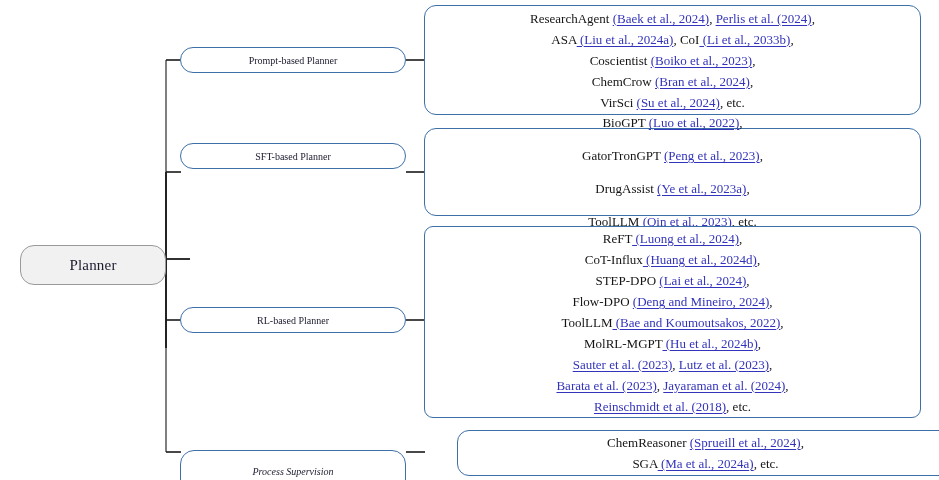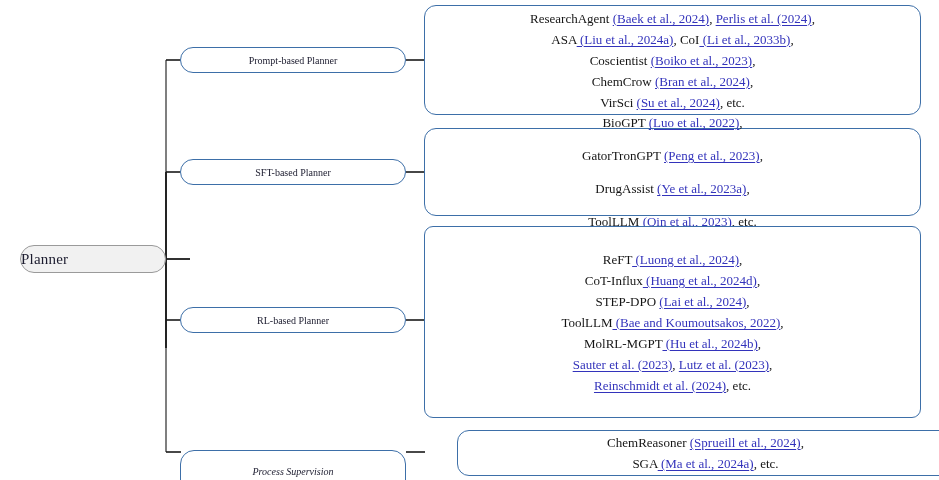--- a/index.html
+++ b/index.html
@@ -30,27 +30,28 @@
     height: 480px;
     pointer-events: none;
   }
 
   
   .root-node {
     position: absolute;
     left: 20px;
     top: 245px;
     width: 146px;
-    height: 28px;
+    height: 40px;
     box-sizing: border-box;
     background: #f1f1f1;
     border: 1.6px solid #9a9a9a;
     border-radius: 14px;
     display: flex;
     align-items: center;
+    justify-content: center;
     font-size: 15px;
     color: #1b1b2e;
     letter-spacing: .2px;
   }
 
   
   .cat-node {
     position: absolute;
     left: 180px;
     width: 226px;
@@ -118,21 +119,21 @@
     <path d="M406 452 H425" stroke="#1a1a1a" stroke-width="1.6" fill="none"></path>
   </svg>
 
   <div class="root-node">
     <span>Planner</span>
   </div>
 
   <div class="cat-node" id="cat-0" style="top:47px;height:26px;">
     <span>Prompt-based Planner</span>
   </div>
-  <div class="cat-node" id="cat-1" style="top:159px;height:26px;">
+  <div class="cat-node" id="cat-1" style="top:143px;height:26px;">
     <span>SFT-based Planner</span>
   </div>
   <div class="cat-node" id="cat-2" style="top:307px;height:26px;">
     <span>RL-based Planner</span>
   </div>
   <div class="cat-node" id="cat-3" style="top:450px;height:60px;font-style:italic;">
     <span>Process Supervision<br>Based Planner</span>
   </div>
 
   <div class="leaf-box" id="leaf-0" style="top:5px;height:110px;">
@@ -145,23 +146,25 @@
   <div class="leaf-box" id="leaf-1" style="top:128px;height:88px;gap:12px;">
       <div class="line"><span>BioGPT </span><span class="cite">(Luo et al., 2022)</span><span>,</span></div>
       <div class="line"><span>GatorTronGPT </span><span class="cite">(Peng et al., 2023)</span><span>,</span></div>
       <div class="line"><span>DrugAssist </span><span class="cite">(Ye et al., 2023a)</span><span>,</span></div>
       <div class="line"><span>ToolLLM</span><span class="cite"> (Qin et al., 2023)</span><span>, etc.</span></div>
     </div>
   <div class="leaf-box" id="leaf-2" style="top:226px;height:192px;border-radius:9px;">
       <div class="line"><span>ReFT</span><span class="cite"> (Luong et al., 2024)</span><span>,</span></div>
       <div class="line"><span>CoT-Influx</span><span class="cite"> (Huang et al., 2024d)</span><span>,</span></div>
       <div class="line"><span>STEP-DPO </span><span class="cite">(Lai et al., 2024)</span><span>,</span></div>
+      <div class="line"><span>Flow-DPO </span><span class="cite">(Deng and Mineiro, 2024)</span><span>,</span></div>
       <div class="line"><span>ToolLLM</span><span class="cite"> (Bae and Koumoutsakos, 2022)</span><span>,</span></div>
       <div class="line"><span>MolRL-MGPT</span><span class="cite"> (Hu et al., 2024b)</span><span>,</span></div>
       <div class="line"><span class="cite">Sauter et al. (2023)</span><span>, </span><span class="cite">Lutz et al. (2023)</span><span>,</span></div>
-      <div class="line"><span class="cite">Reinschmidt et al. (2024)</span><span>, etc.</span></div>
+      <div class="line"><span class="cite">Barata et al. (2023)</span><span>, </span><span class="cite">Jayaraman et al. (2024)</span><span>,</span></div>
+      <div class="line"><span class="cite">Reinschmidt et al. (2018)</span><span>, etc.</span></div>
     </div>
   <div class="leaf-box" id="leaf-3" style="top:430px;height:46px;margin-left:33px;">
       <div class="line"><span>ChemReasoner </span><span class="cite">(Sprueill et al., 2024)</span><span>,</span></div>
       <div class="line"><span>SGA</span><span class="cite"> (Ma et al., 2024a)</span><span>, etc.</span></div>
     </div>
 
 </div>
 
 </body></html>

